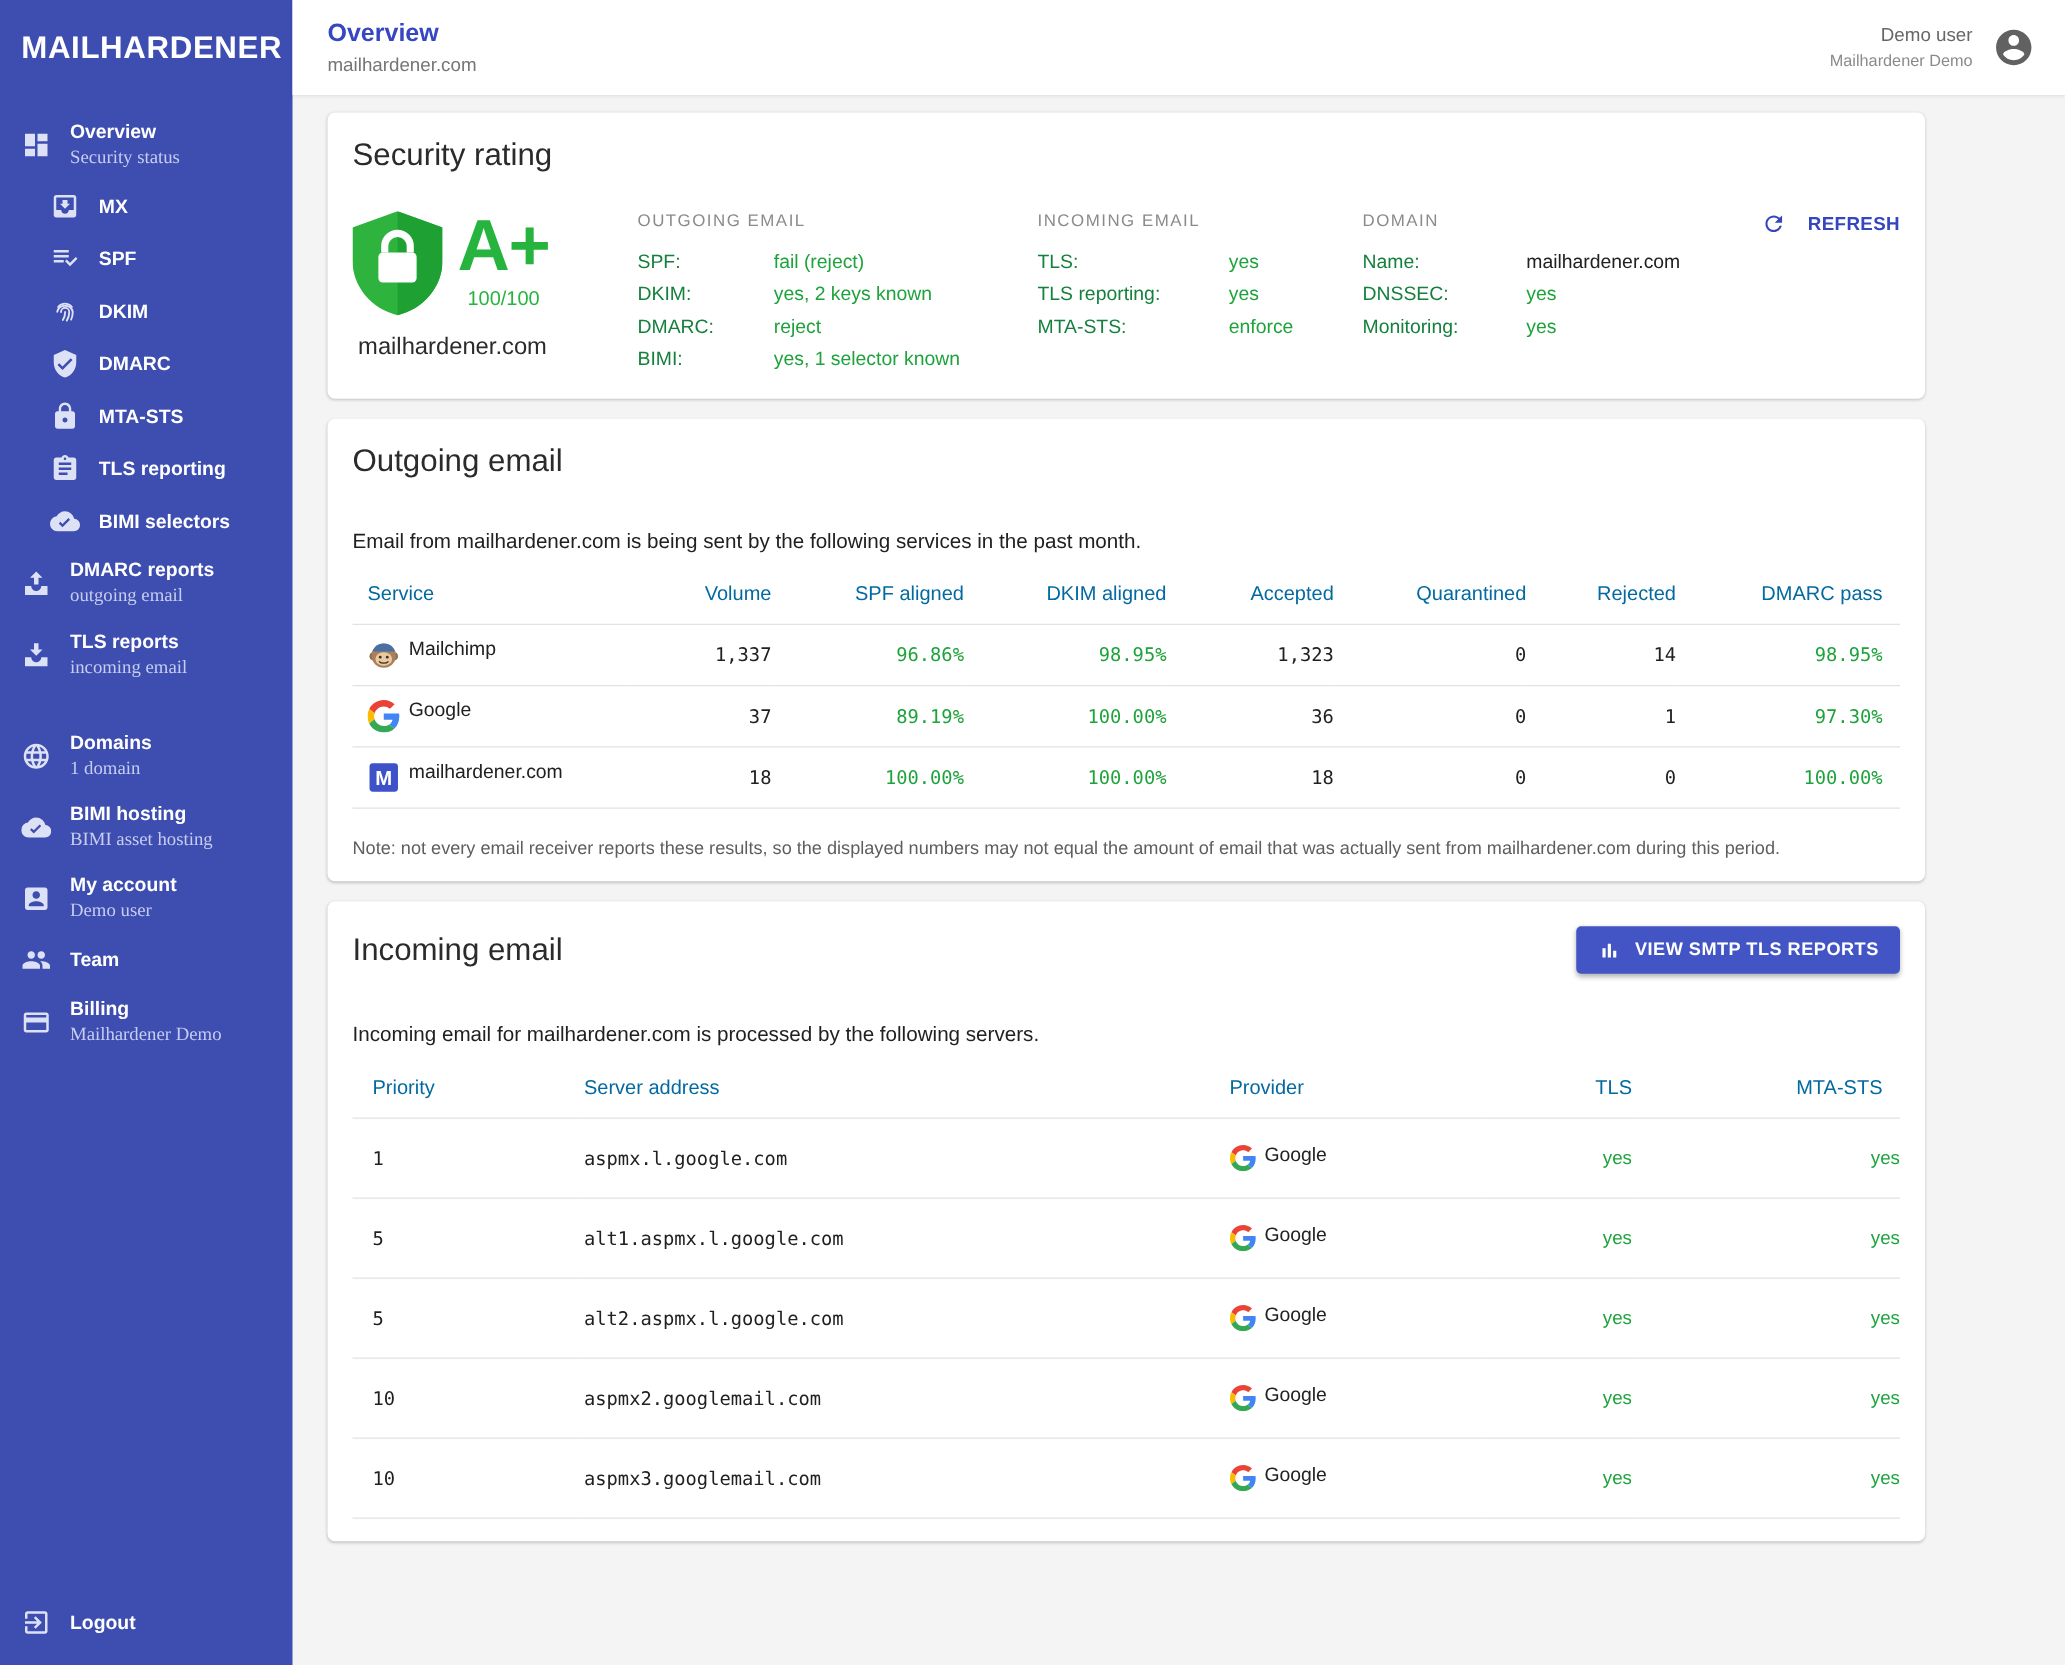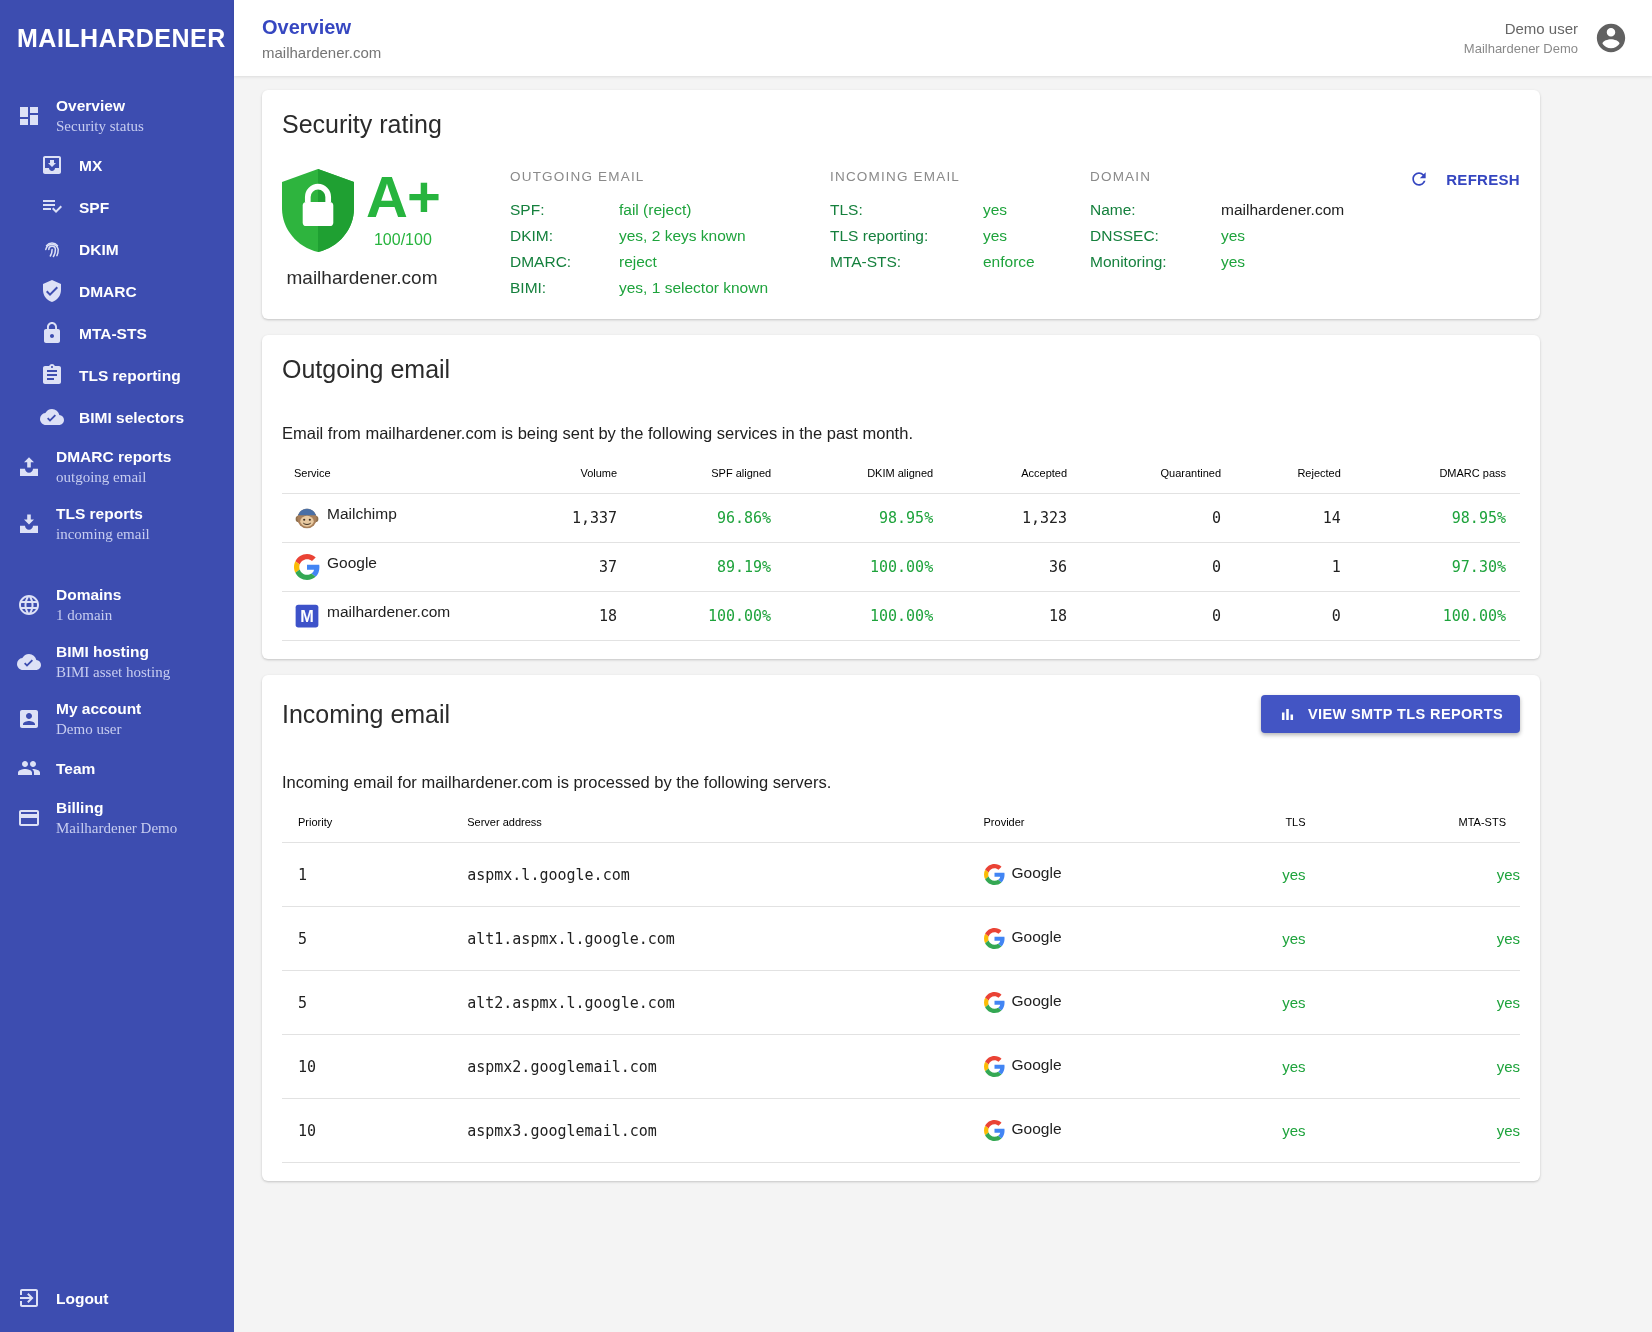--- a/index.html
+++ b/index.html
@@ -110,21 +110,21 @@
     font-size:14.5px; font-weight:700; letter-spacing:.4px;
     display:flex; align-items:center; gap:11px;
     box-shadow:0 2px 4px rgba(0,0,0,.3);
   }
   .btn-primary .ic { width:19px; height:19px; }
   .btn-primary .ic svg { width:19px; height:19px; }
   .subtitle { font-size:16.5px; color:#212121; margin-top:40px; }
 
   table { width:100%; border-collapse:collapse; margin-top:14px; table-layout:fixed; }
   th {
-    color:#000000; font-weight:400; font-size:11px;
+    color:#0369a1; font-weight:400; font-size:16px;
     text-align:right; padding:10px 0 14px 0;
     border-bottom:1px solid #e2e2e2;
   }
   th.left { text-align:left; }
   td { padding:11px 0; border-bottom:1px solid #e2e2e2; font-size:15px; vertical-align:middle; }
   .mono, td.num { font-family:"DejaVu Sans Mono", monospace; }
   td.num { text-align:right; color:#212121; font-size:15px; }
   .green, td.num.green { color:#1ea33c !important; }
   td.last, th.last { padding-right:14px; }
   .service-cell { display:flex; align-items:flex-start; gap:7px; font-size:15.5px; color:#212121; }
@@ -556,20 +556,21 @@
     <td class="num">18</td>
     <td class="num green">100.00%</td>
     <td class="num green">100.00%</td>
     <td class="num">18</td>
     <td class="num">0</td>
     <td class="num">0</td>
     <td class="num green last">100.00%</td>
   </tr>
 </tbody>
       </table>
+      <p class="note">Note: not every email receiver reports these results, so the displayed numbers may not equal the amount of email that was actually sent from mailhardener.com during this period.</p>
     </section>
 
     <section class="card">
       <div class="card-head">
         <h2 class="card-title">Incoming email</h2>
         <button class="btn-primary">
           <span class="ic">
               <svg viewBox="0 0 24 24" fill="currentColor">
                 <path d="M5 9.5h3.2V19H5zM10.4 5h3.2v14h-3.2zM15.8 12H19v7h-3.2z"></path>
               </svg>

